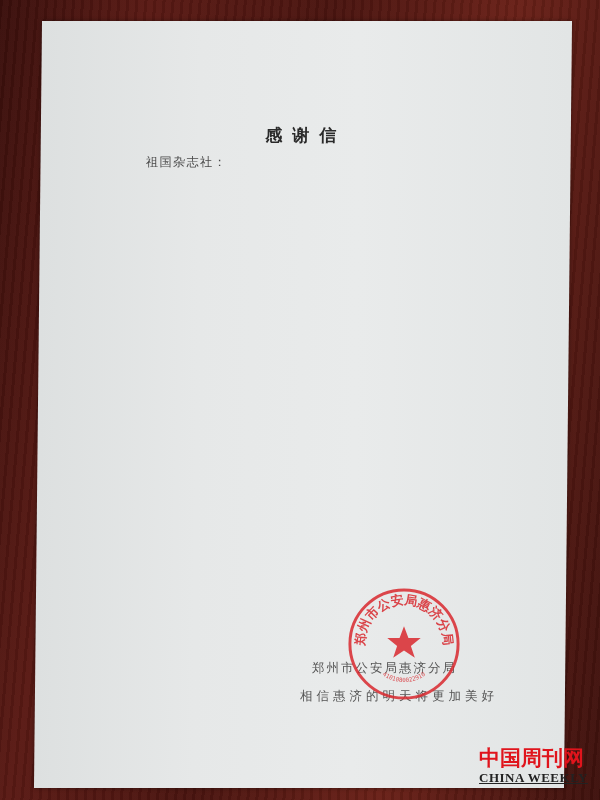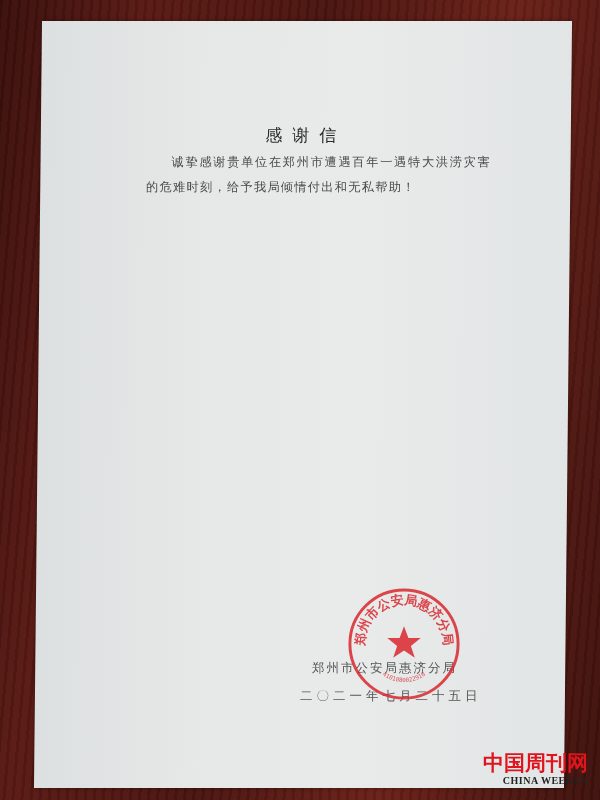--- a/index.html
+++ b/index.html
@@ -14,65 +14,65 @@
     }
     .paper {
       position: absolute;
       left: 38px; top: 21px; width: 530px; height: 767px;
       background: linear-gradient(90deg, #dde0e0 0%, #e6e8e8 30%, #e9ebeb 60%, #e2e5e5 100%);
       transform: skewX(-0.6deg);
       box-shadow: 0 0 4px rgba(0,0,0,0.4);
     }
     .title {
       position: absolute; left: 0; right: 0; top: 103px;
-      text-align: center; font-size: 17px; font-weight: normal; color: #2a2a2a;
+      text-align: center; font-size: 17px; font-weight: bold; color: #2a2a2a;
       letter-spacing: 10px;
     }
     .letter {
       position: absolute; left: 146px; top: 150px; width: 345px;
       font-size: 12.2px; line-height: 24.5px; color: #4a4a4a;
       letter-spacing: 1.3px;
     }
     .letter p { margin: 0; text-indent: 2.1em; text-align: justify; }
     .letter p.salutation { text-indent: 0; }
     .sig {
       position: absolute; font-size: 12.5px; color: #555; letter-spacing: 2px;
     }
     .sig.org { left: 312px; top: 660px; }
     .sig.date { left: 300px; top: 688px; letter-spacing: 4px; }
     .seal {
       position: absolute; left: 345px; top: 585px; width: 118px; height: 118px;
     }
     .watermark {
-      position: absolute; right: 12px; bottom: 14px; text-align: right;
+      position: absolute; right: 12px; bottom: 14px; text-align: left;
     }
     .watermark .cn {
       font-family: "DejaVu Sans", "Liberation Sans", sans-serif;
       font-size: 21px; font-weight: bold; color: #e0141c; letter-spacing: 0px;
     }
     .watermark .en {
       font-family: "Liberation Serif", serif;
-      font-size: 10px; color: #222; font-weight: bold; letter-spacing: 0.5px; margin-top: -2px;
+      font-size: 13px; color: #222; font-weight: bold; letter-spacing: 0.5px; margin-top: -2px; text-decoration: underline;
     }
   </style>
 </head>
 <body>
 
 <div class="wood-grain"></div>
 
 <div class="paper">
   <div class="title">感谢信</div>
 </div>
 
 <div class="letter">
-  <p>诚挚感谢贵单位在郑州市遭遇百年一遇特大洪涝灾害的危难时刻，给予我局倾情付出和无私帮助！</p>
+  <p class="salutation">祖国杂志社：</p>
 </div>
 
 <div class="sig org">郑州市公安局惠济分局</div>
-<div class="sig date">二〇二一年七月二十五日</div>
+<div class="sig date">相信惠济的明天将更加美好</div>
 
 <svg class="seal" viewBox="0 0 120 120">
   <defs>
     <path id="sealArc" d="M 22 72 A 40 40 0 1 1 98 72" fill="none"></path>
     <path id="sealBottom" d="M 30 84 A 38 38 0 0 0 90 84" fill="none"></path>
   </defs>
   <circle cx="60" cy="60" r="55" fill="none" stroke="#d8282e" stroke-width="3" opacity="0.85"></circle>
   <text font-size="13" fill="#d8282e" opacity="0.85" font-weight="bold" font-family="DejaVu Sans, sans-serif">
     <textPath href="#sealArc" startOffset="50%" text-anchor="middle">郑州市公安局惠济分局</textPath>
   </text>

